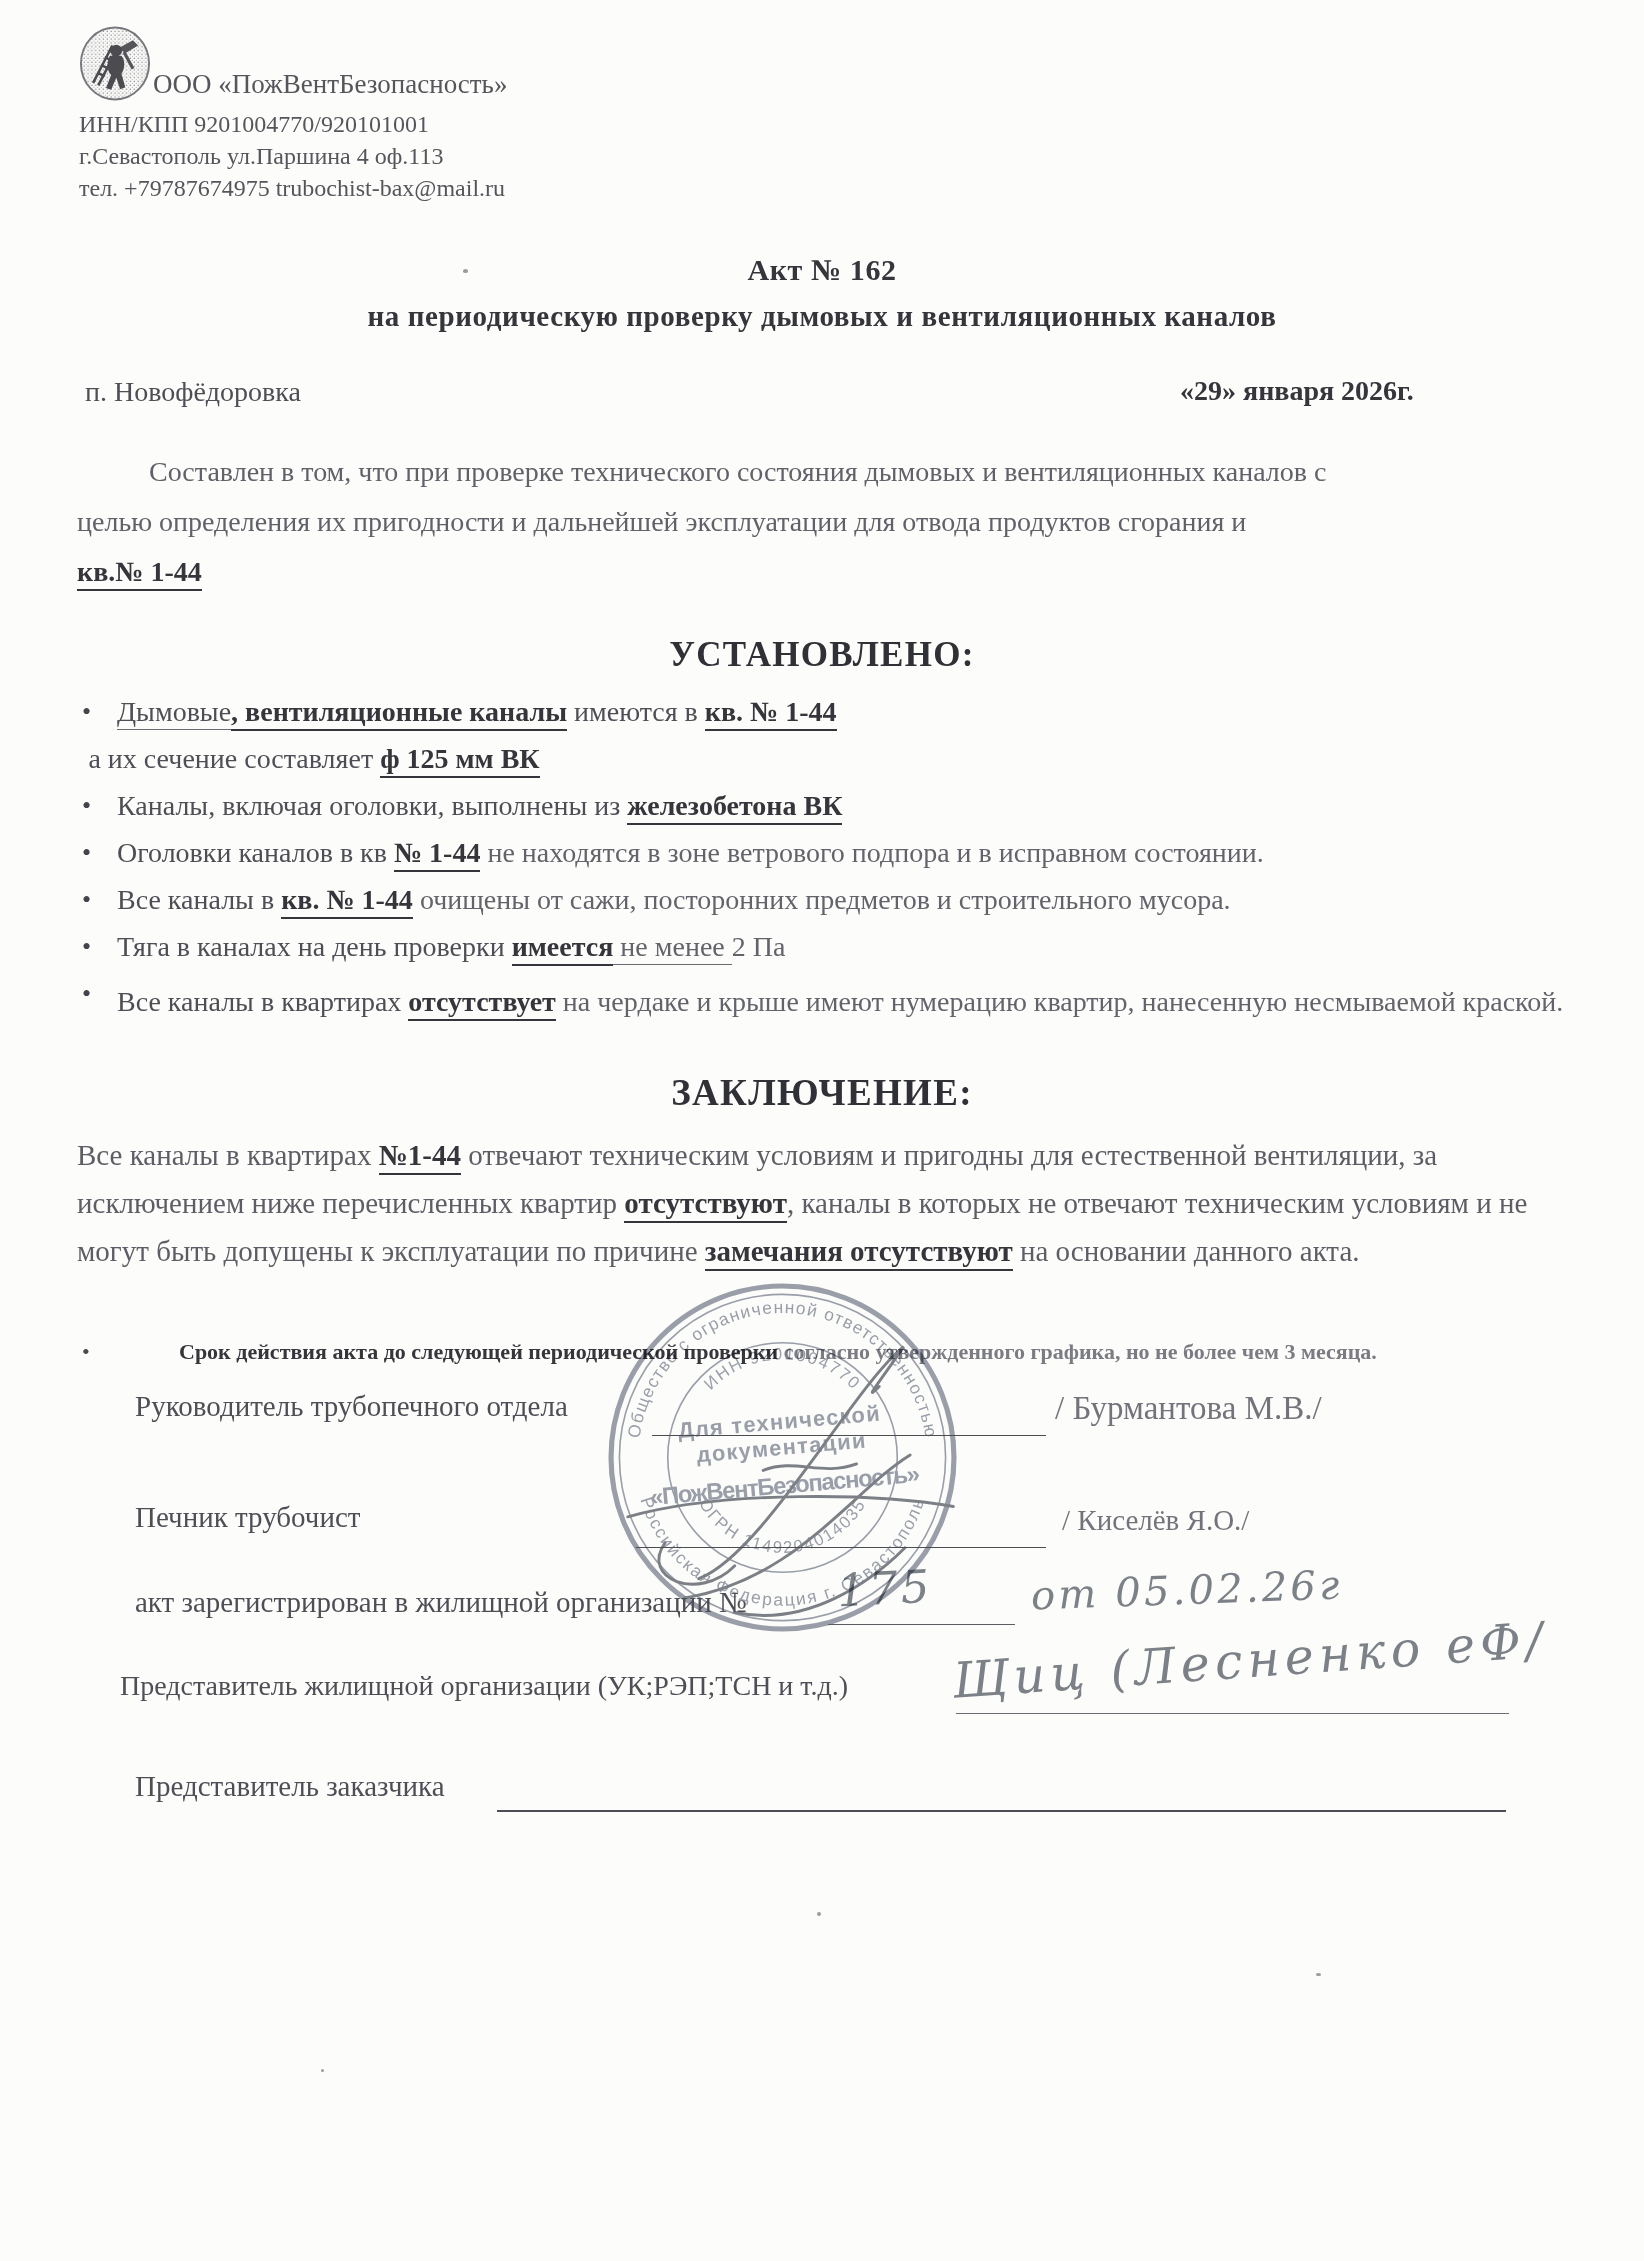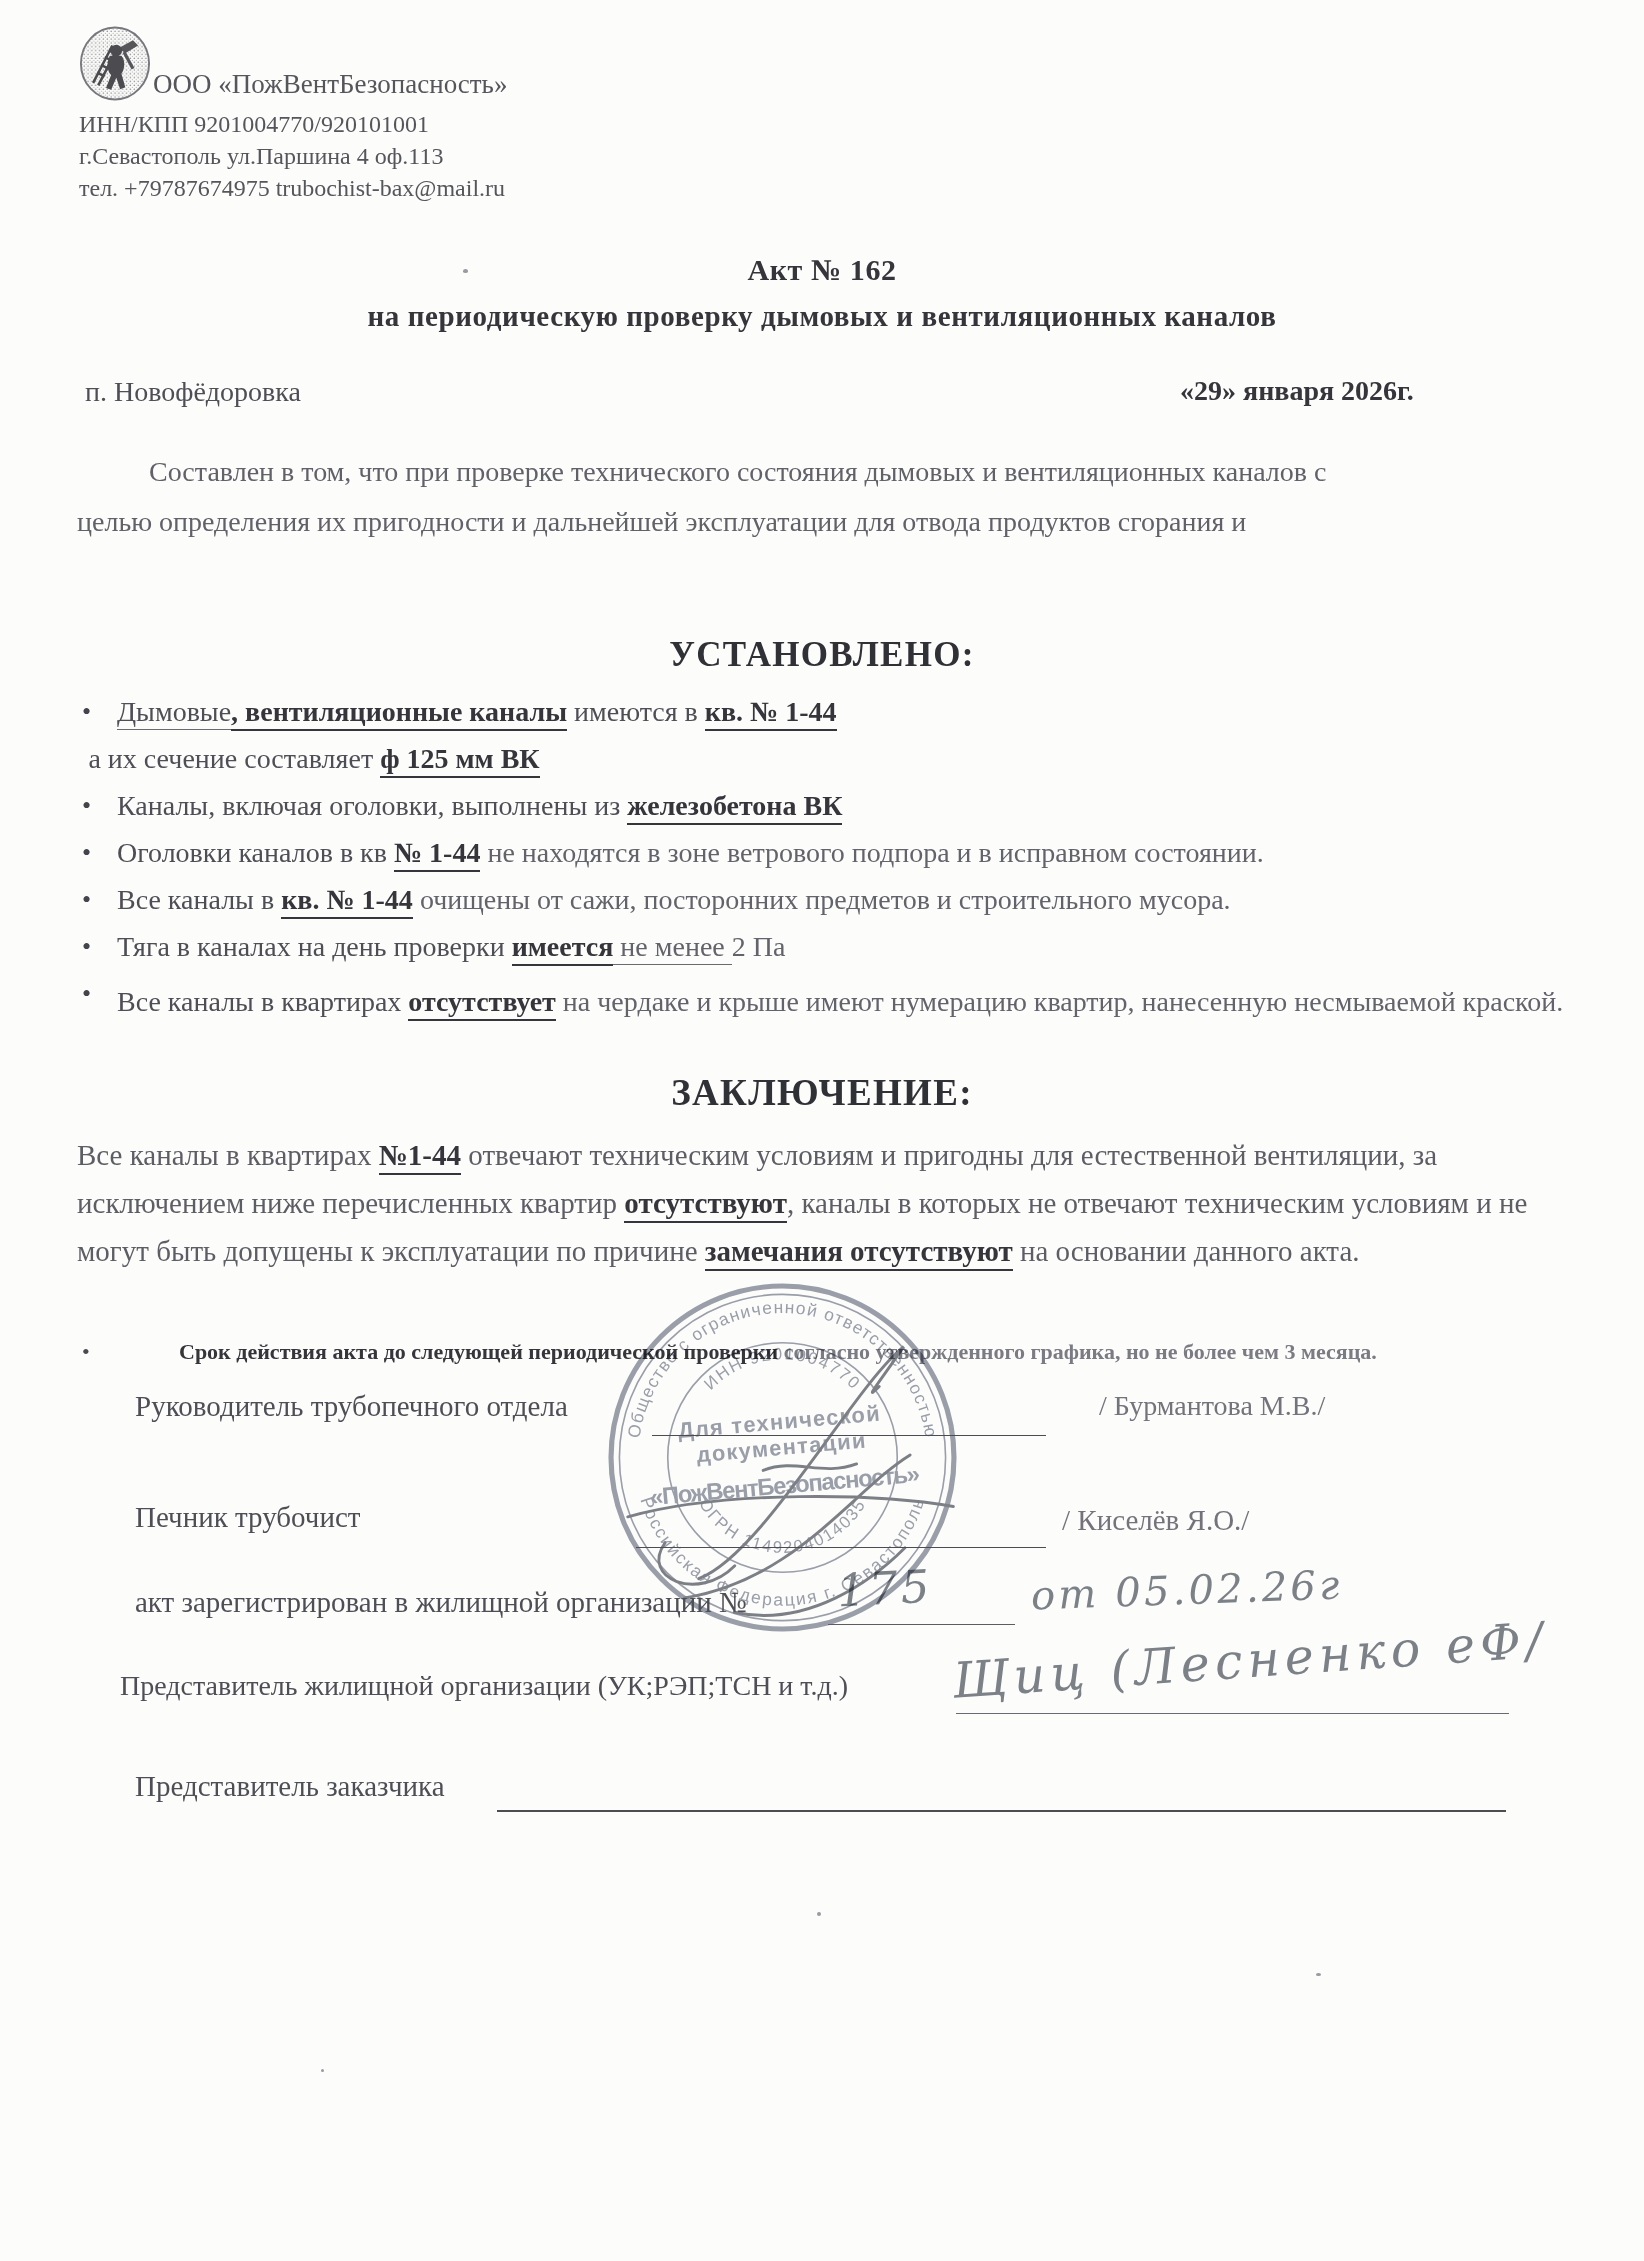--- a/index.html
+++ b/index.html
@@ -67,20 +67,21 @@
 
 <div class="abs center title b ink-dark" style="top:253px;">Акт № 162</div>
 <div class="abs center subtitle b ink-dark" style="top:300px;">на периодическую проверку дымовых и вентиляционных каналов</div>
 
 <div class="abs bodytext ink-mid" style="left:85px;top:376px;">п. Новофёдоровка</div>
 <div class="abs bodytext b ink-dark" style="left:1180px;top:375px;">«29» января 2026г.</div>
 
 <div class="abs bodytext" style="left:77px;top:447px;width:1507px;">
   <div class="introline" style="padding-left:72px;">Составлен в том, что при проверке технического состояния дымовых и вентиляционных каналов с</div>
   <div class="introline">целью определения их пригодности и дальнейшей эксплуатации для отвода продуктов сгорания и</div>
+  <div class="introline"><span class="b u ink-dark">кв.№ 1-44</span></div>
 </div>
 
 <div class="abs center heading" style="top:635px;">УСТАНОВЛЕНО:</div>
 
 <div class="abs bodytext ink-mid" style="left:82px;top:697px;width:1507px;">
   <div class="brow">
     <span class="dot">•</span>
     <span class="btext"><span class="u2">Дымовые</span><span class="b u ink-dark">, вентиляционные каналы</span><span> имеются в </span><span class="b u ink-dark">кв. № 1-44</span></span>
   </div>
   <div class="brow">
@@ -149,21 +150,21 @@
       <path d="M40 372 C 190 330 430 336 545 356"></path>
       <path d="M98 412 C 58 468 150 505 206 448"></path>
       <path d="M250 300 C 300 280 340 310 395 290"></path>
       <path d="M205 520 C 320 545 420 470 470 420"></path>
     </g>
   </svg>
 </div>
 
 <div class="abs bodytext ink-mid" style="left:135px;top:1390px;font-size:29px;">Руководитель трубопечного отдела</div>
 <div class="abs sigline" style="left:652px;top:1390px;width:394px;height:45px;"></div>
-<div class="abs bodytext ink-faint" style="left:1099px;top:1390px;font-size:28px;">/ Бурмантова М.В./</div>
+<div class="abs bodytext ink-faint" style="left:1055px;top:1390px;font-size:33px;">/ Бурмантова М.В./</div>
 
 <div class="abs bodytext ink-mid" style="left:135px;top:1501px;font-size:29px;">Печник трубочист</div>
 <div class="abs sigline" style="left:636px;top:1501px;width:410px;height:46px;"></div>
 <div class="abs bodytext ink-faint" style="left:1062px;top:1504px;font-size:29px;">/ Киселёв Я.О./</div>
 
 <div class="abs bodytext ink-mid" style="left:135px;top:1586px;font-size:29px;">акт зарегистрирован в жилищной  организации №</div>
 <div class="abs sigline" style="left:828px;top:1578px;width:187px;height:46px;border-bottom-color:#5c5c62;"></div>
 <div class="abs hand" style="left:837px;top:1562px;font-size:45px;transform:rotate(-3deg);">175</div>
 <div class="abs hand" style="left:1031px;top:1567px;font-size:40px;transform:rotate(-2deg);">от 05.02.26г</div>
 

